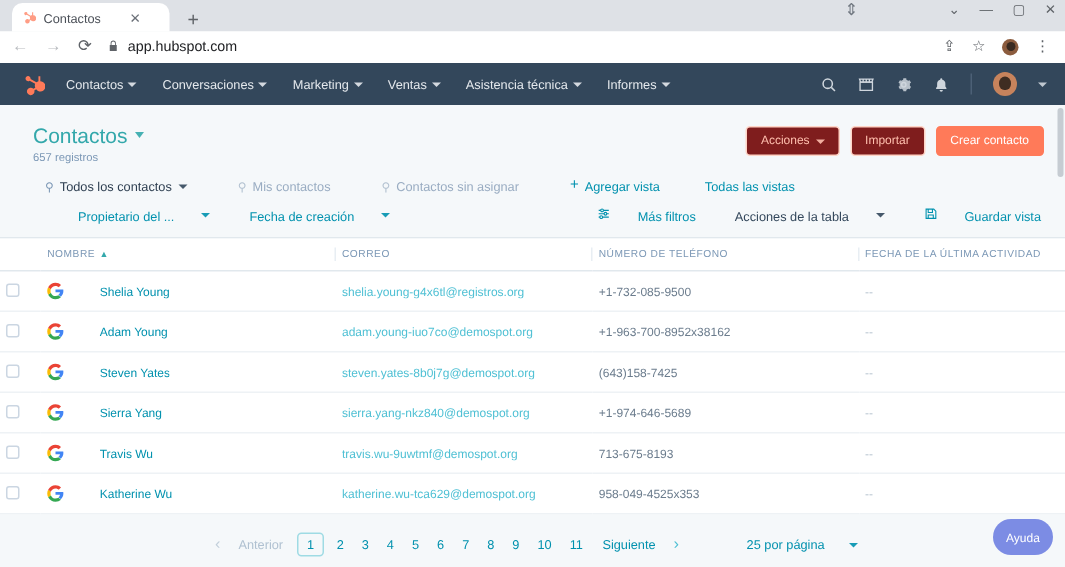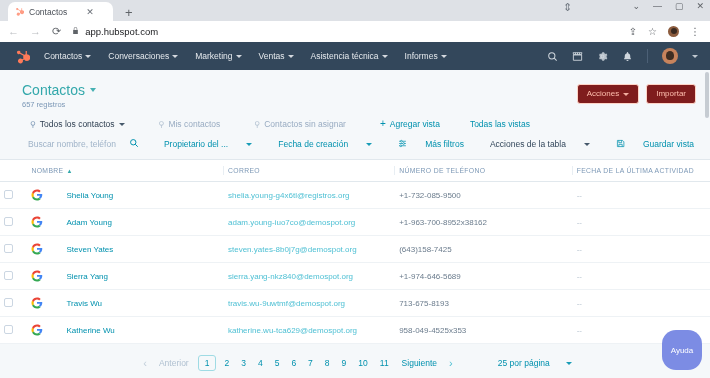--- a/index.html
+++ b/index.html
@@ -139,21 +139,21 @@
   .pg.num { padding: 0 6px; }
   .pg.cur { border: 1px solid #9fdbe4; border-radius: 3px; padding: 2px 6px; margin: 0 2px; color: #0091ae; }
   .pg.chev { font-size: 11px; color: #c2cfda; padding: 0 5px; }
   .pg.chev.on { color: #4fc0d4; }
   .perpage { color: #0091ae; display: flex; align-items: center; gap: 16px; margin-left: 40px; white-space: nowrap; }
   .perpage .caret-d { border-top-color: #0091ae; }
 
   
   .help {
     position: absolute; right: 8px; bottom: 8px;
-    width: 40px; height: 40px; border-radius: 14px;
+    width: 40px; height: 24px; border-radius: 14px;
     background: #7c8ce4; color: #fff; font-size: 8px;
     display: flex; align-items: center; justify-content: center;
   }
   .scroll-thumb {
     position: absolute; right: 1px; top: 2px; width: 4px; height: 46px;
     background: #c6ccd2; border-radius: 2px;
   }
 </style>
 </head>
 <body>
@@ -278,20 +278,23 @@
       <div class="page-sub">657 registros</div>
     </div>
     <div class="head-actions">
       <div class="btn btn-ghost">
         <span>Acciones</span>
         <i class="caret-d"></i>
       </div>
       <div class="btn btn-ghost">
         <span>Importar</span>
       </div>
+      <div class="btn btn-primary">
+        <span>Crear contacto</span>
+      </div>
     </div>
   </div>
 
   <div class="viewtabs">
     <div class="vt active">
       <span class="pin">⚲</span>
       <span>Todos los contactos</span>
       <i class="caret-d"></i>
     </div>
     <div class="vt">
@@ -305,29 +308,20 @@
     <div class="vt-link">
       <span class="plus">+</span>
       <span>Agregar vista</span>
     </div>
     <div class="vt-link">
       <span>Todas las vistas</span>
     </div>
   </div>
 
   <div class="filterbar">
-    <div class="searchbox">
-      <input type="text" placeholder="Buscar nombre, teléfon" style="">
-      <span class="srch-ico">
-        <svg width="10" height="10" viewBox="0 0 16 16" fill="none" stroke="#0091ae" stroke-width="1.6">
-          <circle cx="6.8" cy="6.8" r="4.3"></circle>
-            <line x1="10" y1="10" x2="14" y2="14"></line>
-        </svg>
-      </span>
-    </div>
     <div class="fb-item" style="margin-left:24px">
       <span>Propietario del ...</span>
       <i class="caret-d"></i>
     </div>
     <div class="fb-item">
       <span>Fecha de creación</span>
       <i class="caret-d"></i>
     </div>
     <div class="fb-right">
       <div class="fb-item">

